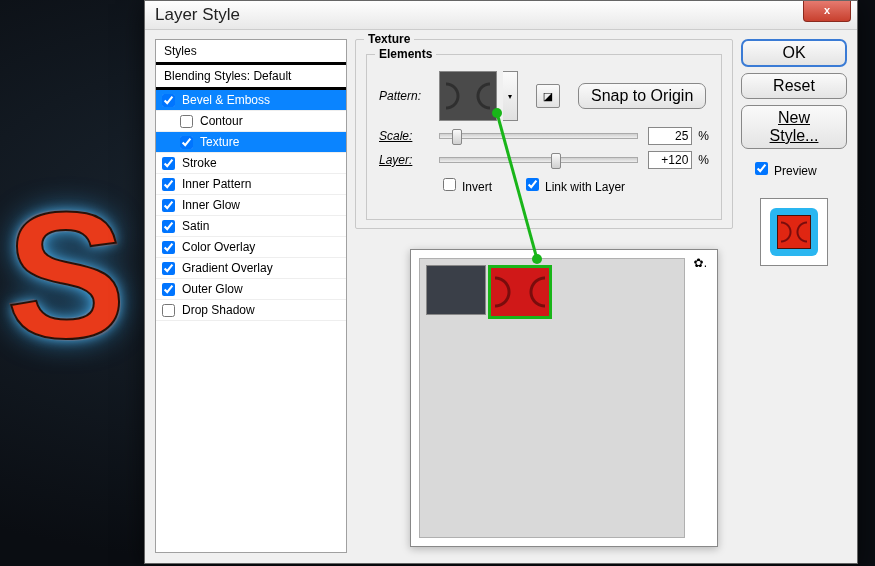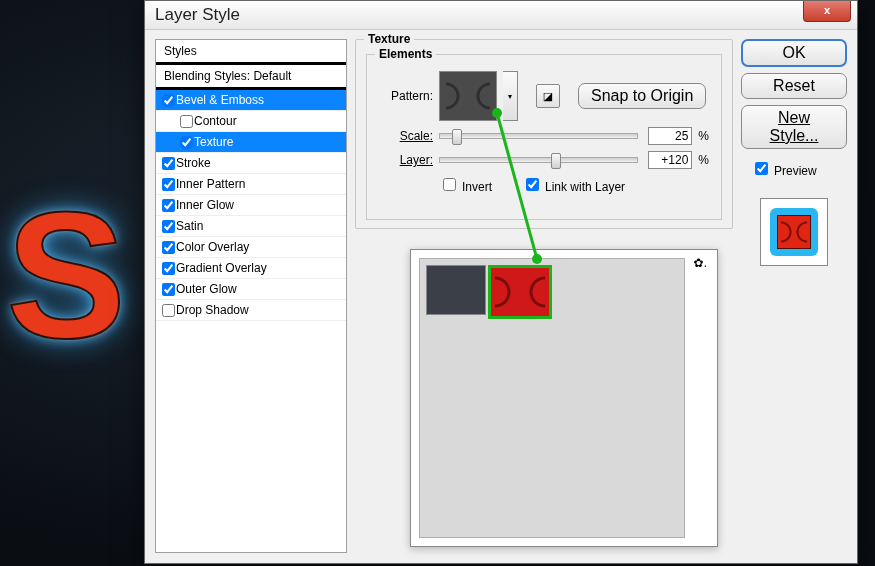--- a/index.html
+++ b/index.html
@@ -93,21 +93,21 @@
 }
 .styles-head, .blend-head {
   padding: 4px 8px;
   border-bottom: 3px solid #000000;
 }
 .style-row {
   display: flex;
   align-items: center;
   padding: 3px 6px;
   border-bottom: 1px solid #eee;
-  gap: 1px;
+  gap: 7px;
 }
 .style-row.indent { padding-left: 24px; }
 .style-row.sel {
   background: #0a84ff;
   color: #fff;
 }
 .style-row input[type=checkbox] {
   width: 13px; height: 13px; margin: 0;
 }
 
@@ -146,21 +146,21 @@
   font-weight: bold;
 }
 .row {
   display: flex;
   align-items: center;
   margin-top: 6px;
   gap: 6px;
 }
 .lbl {
   width: 54px;
-  text-align: right;
+  font-style: italic;
 }
 .lbl.underline { text-decoration: underline; }
 .pattern-swatch {
   width: 56px;
   height: 48px;
   border: 1px solid #888;
   background: #4a4a4a;
   position: relative;
 }
 .pattern-swatch::before {

